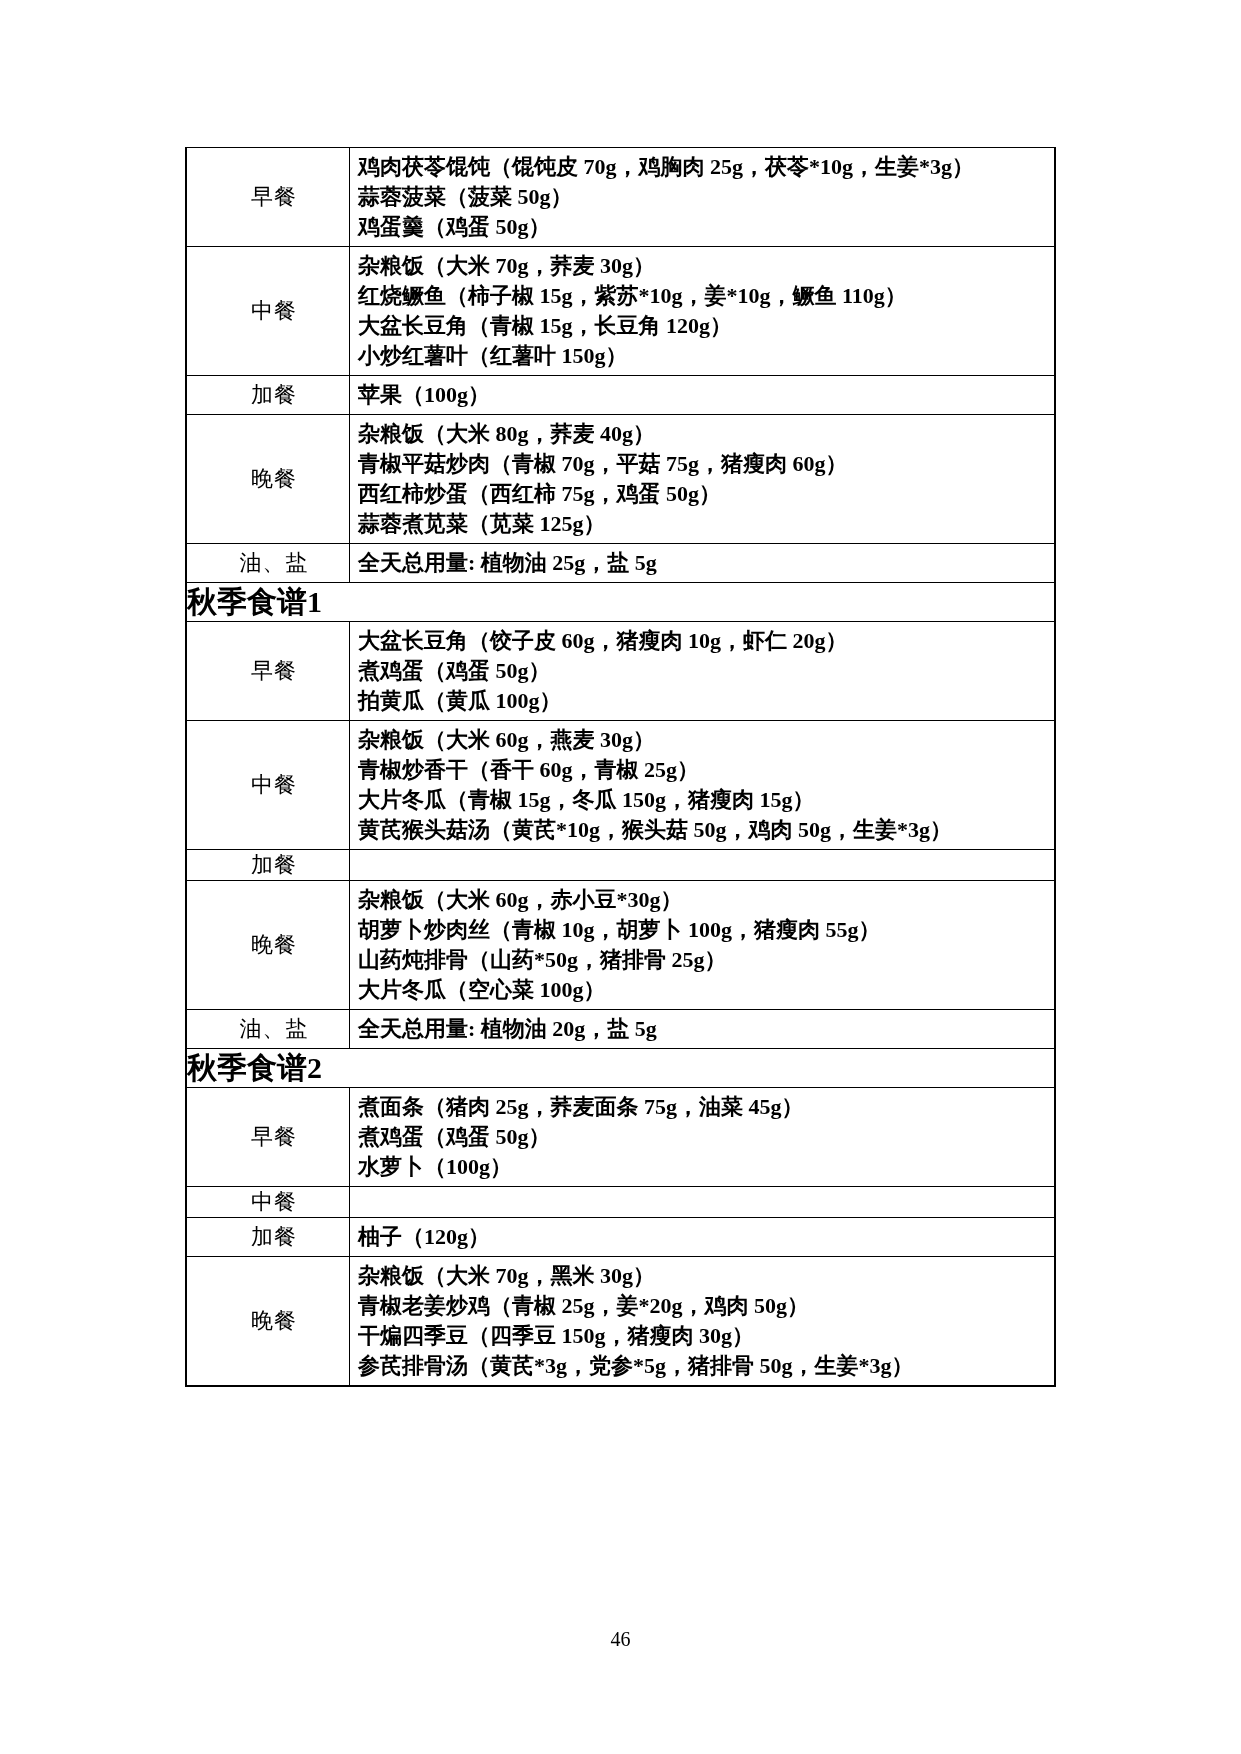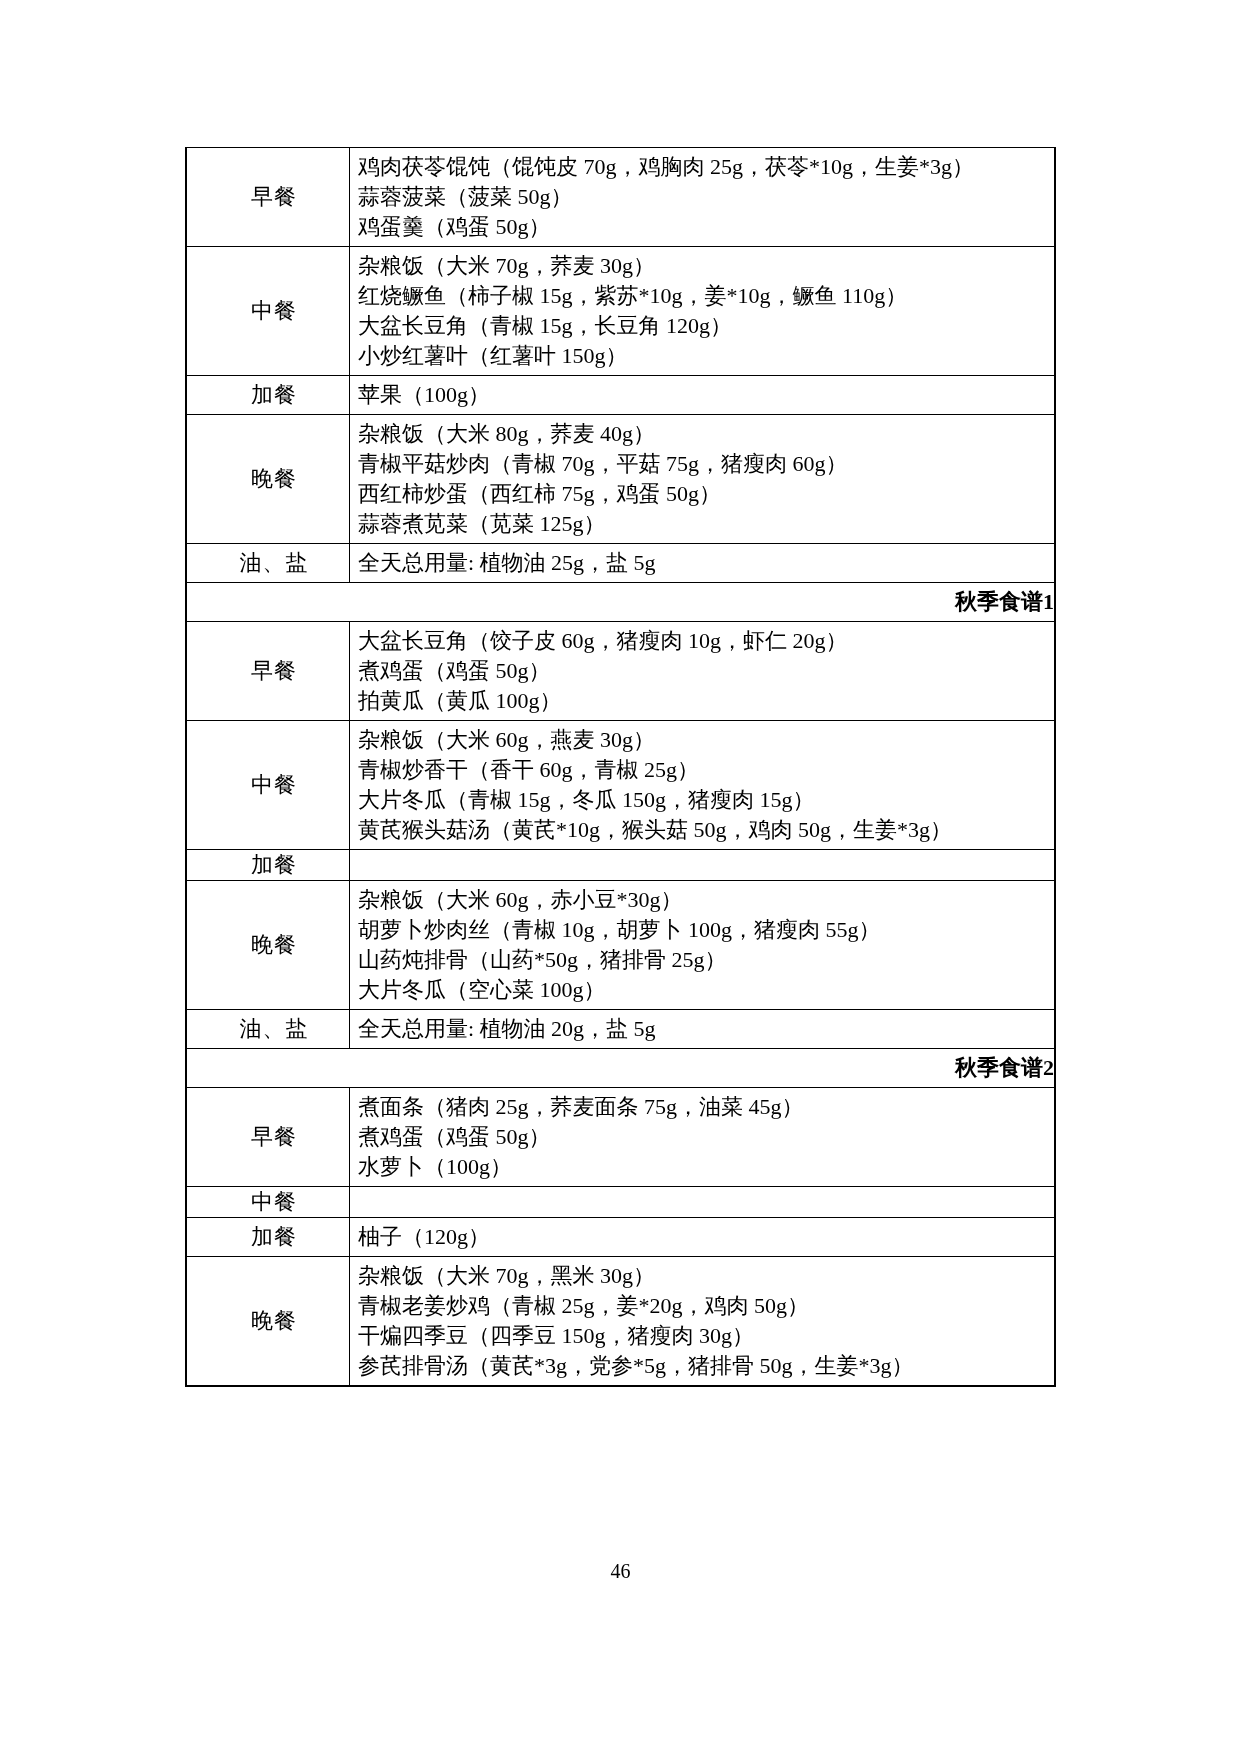--- a/index.html
+++ b/index.html
@@ -13,32 +13,32 @@
     border:2px solid #000;border-top-width:1px;
     box-sizing:border-box;
   }
   .t-row{display:flex;border-top:1px solid #000;}
   .t-row:first-child{border-top:none;}
   .label-cell{
     flex:0 0 150px;width:150px;border-right:1px solid #000;
     display:flex;align-items:center;justify-content:center;
     font-size:22px;letter-spacing:1px;padding-left:12px;
   }
-  .content-cell{flex:1;padding:4px 8px;min-width:0;}
+  .content-cell{flex:1;padding:4px 8px;min-width:0;font-weight:bold;}
   .dish-line{font-size:22px;line-height:30px;white-space:nowrap;}
   .note-cell{
     width:100%;padding:4px 6px;box-sizing:border-box;
     font-size:22px;line-height:30px;white-space:pre-line;
   }
   .header-cell{
-    width:100%;text-align:right;font-weight:bold;
-    font-size:22px;line-height:30px;padding:4px 0;
+    width:100%;text-align:left;font-weight:bold;
+    font-size:30px;line-height:30px;padding:4px 0;
   }
   .page-number{
-    position:absolute;top:1560px;left:0;width:100%;
+    position:absolute;top:1628px;left:0;width:100%;
     text-align:center;font-size:20px;
   }
 </style>
 </head>
 <body>
 
 <div class="page">
   <div class="menu-table">
 
     <div class="t-row">

